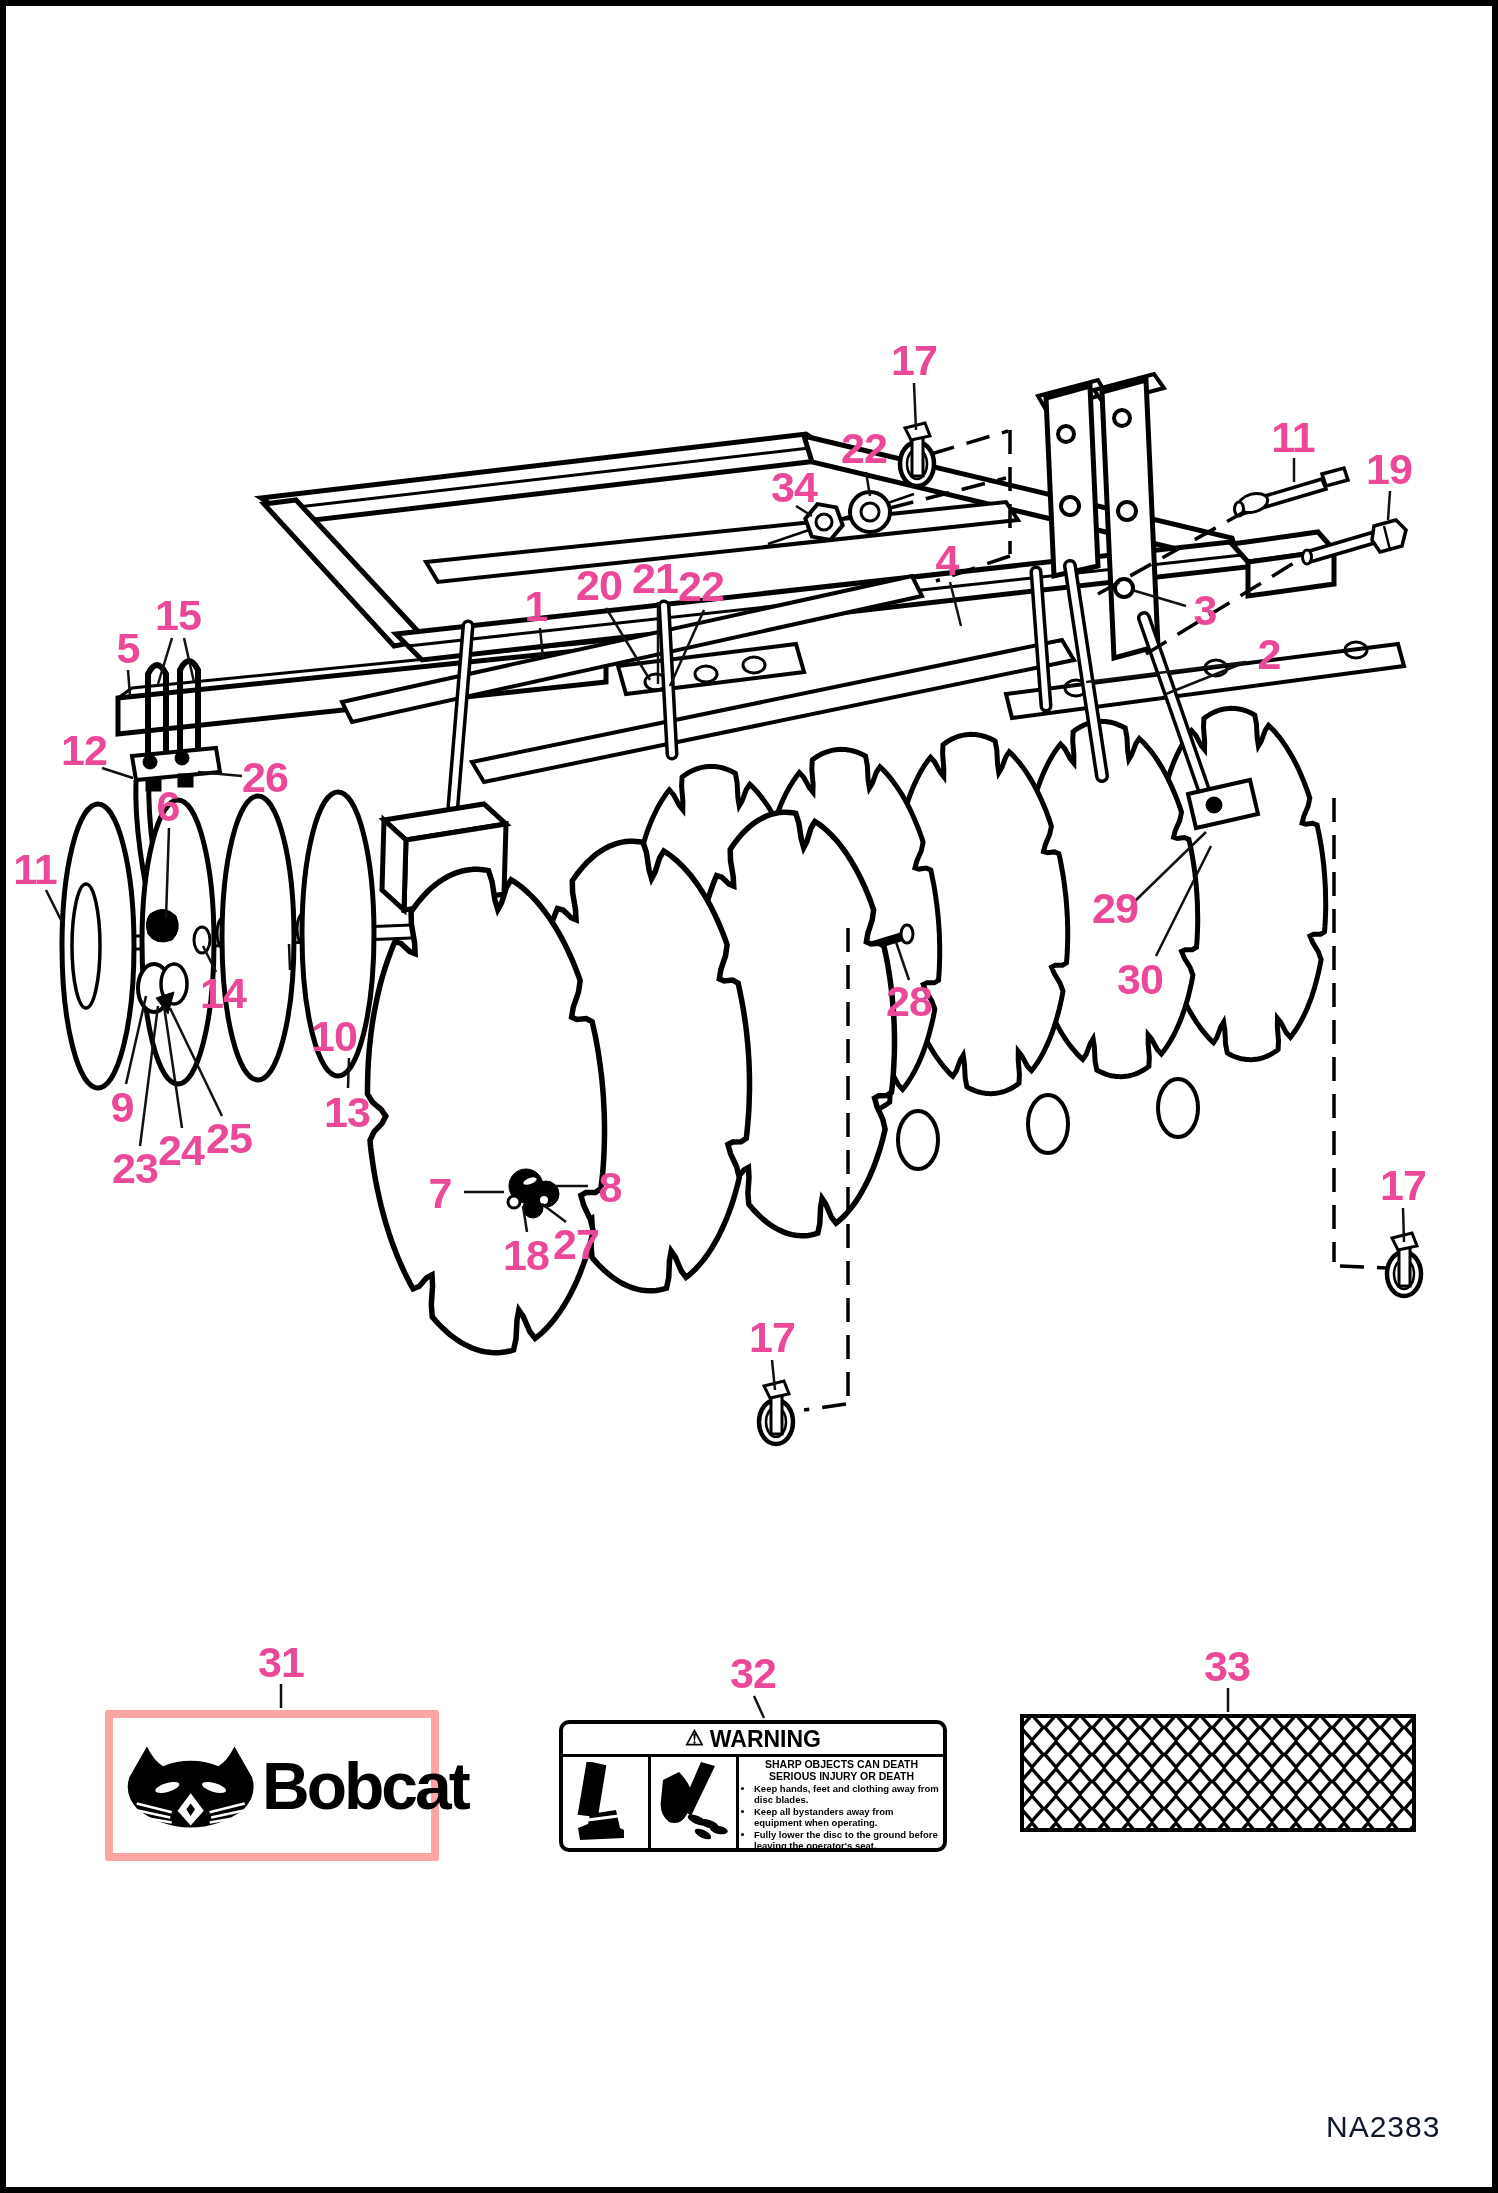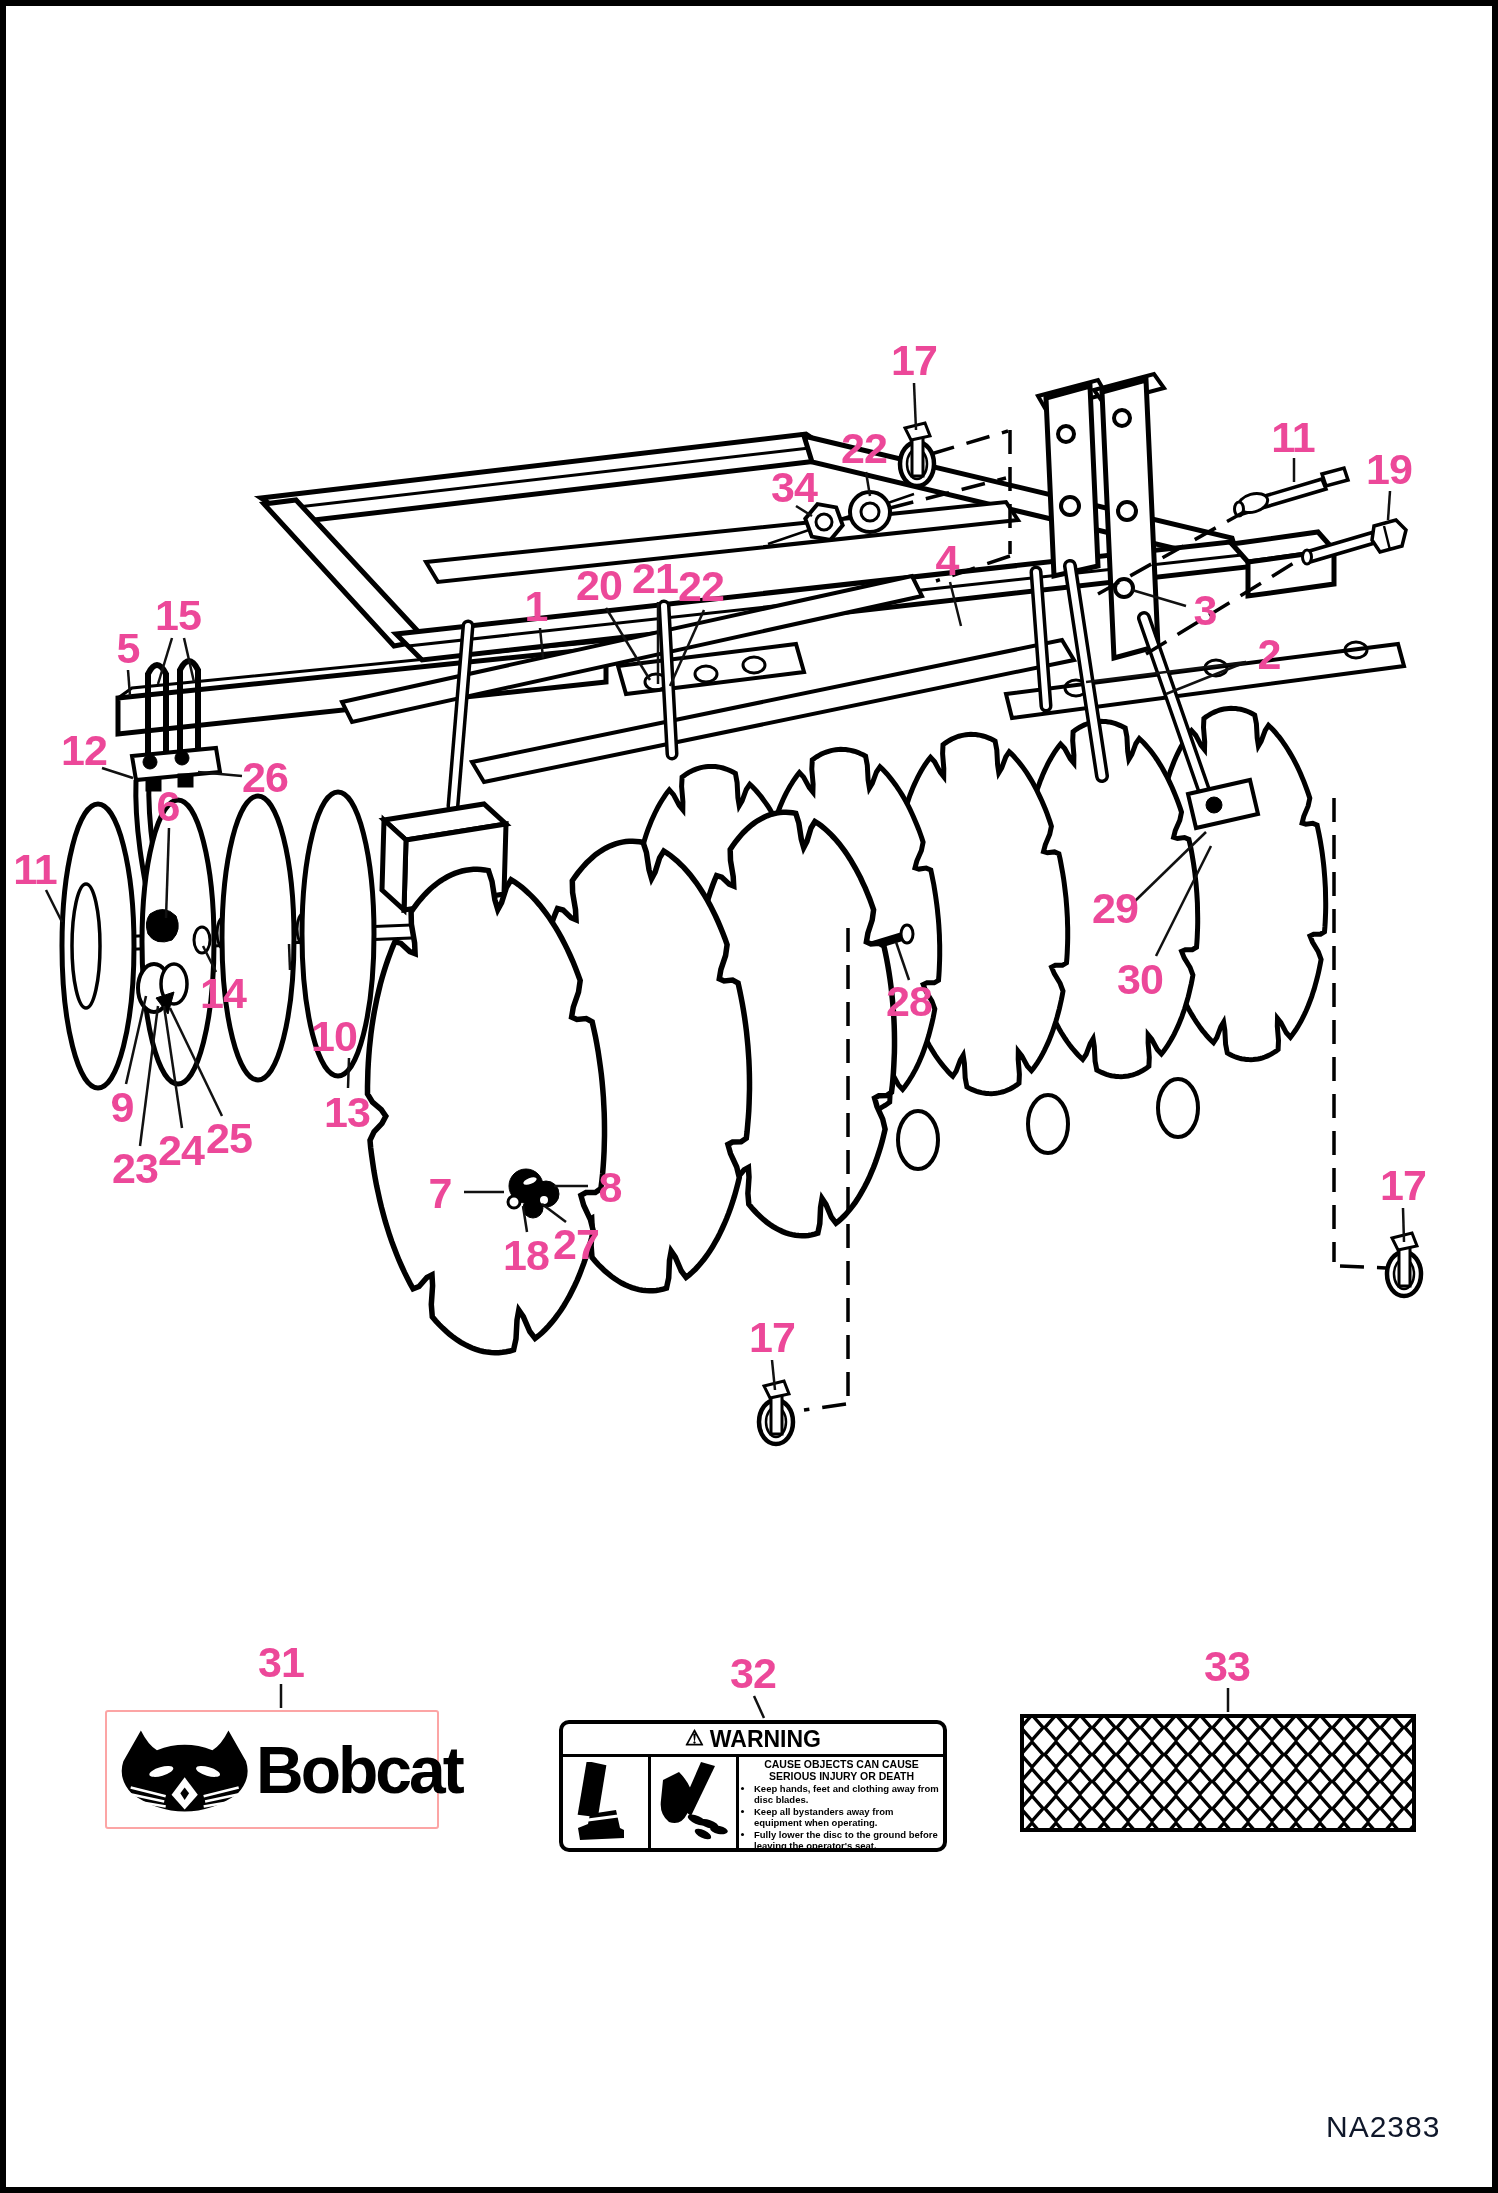--- a/index.html
+++ b/index.html
@@ -10,21 +10,21 @@
   }
   #art{position:absolute;left:0;top:0;width:1486px;height:2181px;}
   #callout-layer{position:absolute;left:0;top:0;width:1486px;height:2181px;pointer-events:none;}
   .callout{
     position:absolute;transform:translate(-50%,-50%);
     font:700 43px "Liberation Sans", sans-serif;color:#ec4899;letter-spacing:-1px;
     white-space:nowrap;
   }
   .decal{position:absolute;background:#fff;}
   
-  .decal-bobcat{left:99px;top:1704px;width:334px;height:119px;border:2px solid #fca5a5;border-radius:3px;display:flex;align-items:center;box-sizing:border-box;}
+  .decal-bobcat{left:99px;top:1704px;width:334px;height:151px;border:8px solid #fca5a5;border-radius:3px;display:flex;align-items:center;box-sizing:border-box;}
   .bobcat-word{font:700 66px "Liberation Sans",sans-serif;letter-spacing:-3px;color:#000;margin-left:2px;}
   
   .decal-warning{left:553px;top:1714px;width:388px;height:132px;border:4px solid #000;border-radius:10px;box-sizing:border-box;display:flex;flex-direction:column;overflow:hidden;}
   .warn-head{height:30px;border-bottom:3px solid #000;display:flex;align-items:center;justify-content:center;gap:6px;font:700 23px "Liberation Sans",sans-serif;}
   .warn-head .tri{font-size:21px;transform:translateY(-1px);}
   .warn-body{flex:1;display:flex;min-height:0;}
   .warn-pict{width:88px;border-right:3px solid #000;box-sizing:border-box;display:flex;align-items:center;justify-content:center;}
   .warn-text{flex:1;padding:2px 3px 1px 4px;display:flex;flex-direction:column;}
   .warn-title{font:700 10.5px/11.5px "Liberation Sans",sans-serif;text-align:center;}
   .warn-bullets{margin:2px 0 12px 0;padding:0 0 0 11px;font:700 9.5px/10.5px "Liberation Sans",sans-serif;}
@@ -343,21 +343,21 @@
           <g fill="#000">
             <ellipse cx="40" cy="58" rx="10" ry="4" transform="rotate(24 40 58)"></ellipse>
             <ellipse cx="52" cy="62" rx="10" ry="4" transform="rotate(18 52 62)"></ellipse>
             <ellipse cx="62" cy="68" rx="9" ry="4" transform="rotate(12 62 68)"></ellipse>
             <ellipse cx="46" cy="72" rx="9" ry="4" transform="rotate(26 46 72)"></ellipse>
           </g>
         </svg>
       </div>
       <div class="warn-text">
         <div class="warn-title">
-          <span>CAUSE OBJECTS CAN CAUSE</span><br>
+          <span>SHARP OBJECTS CAN DEATH</span><br>
           <span>SERIOUS INJURY OR DEATH</span>
         </div>
         <ul class="warn-bullets">
           <li>Keep hands, feet and clothing away from disc blades.</li>
           <li>Keep all bystanders away from equipment when operating.</li>
           <li>Fully lower the disc to the ground before leaving the operator's seat.</li>
         </ul>
 
         <div class="warn-barcode"></div>
       </div>

